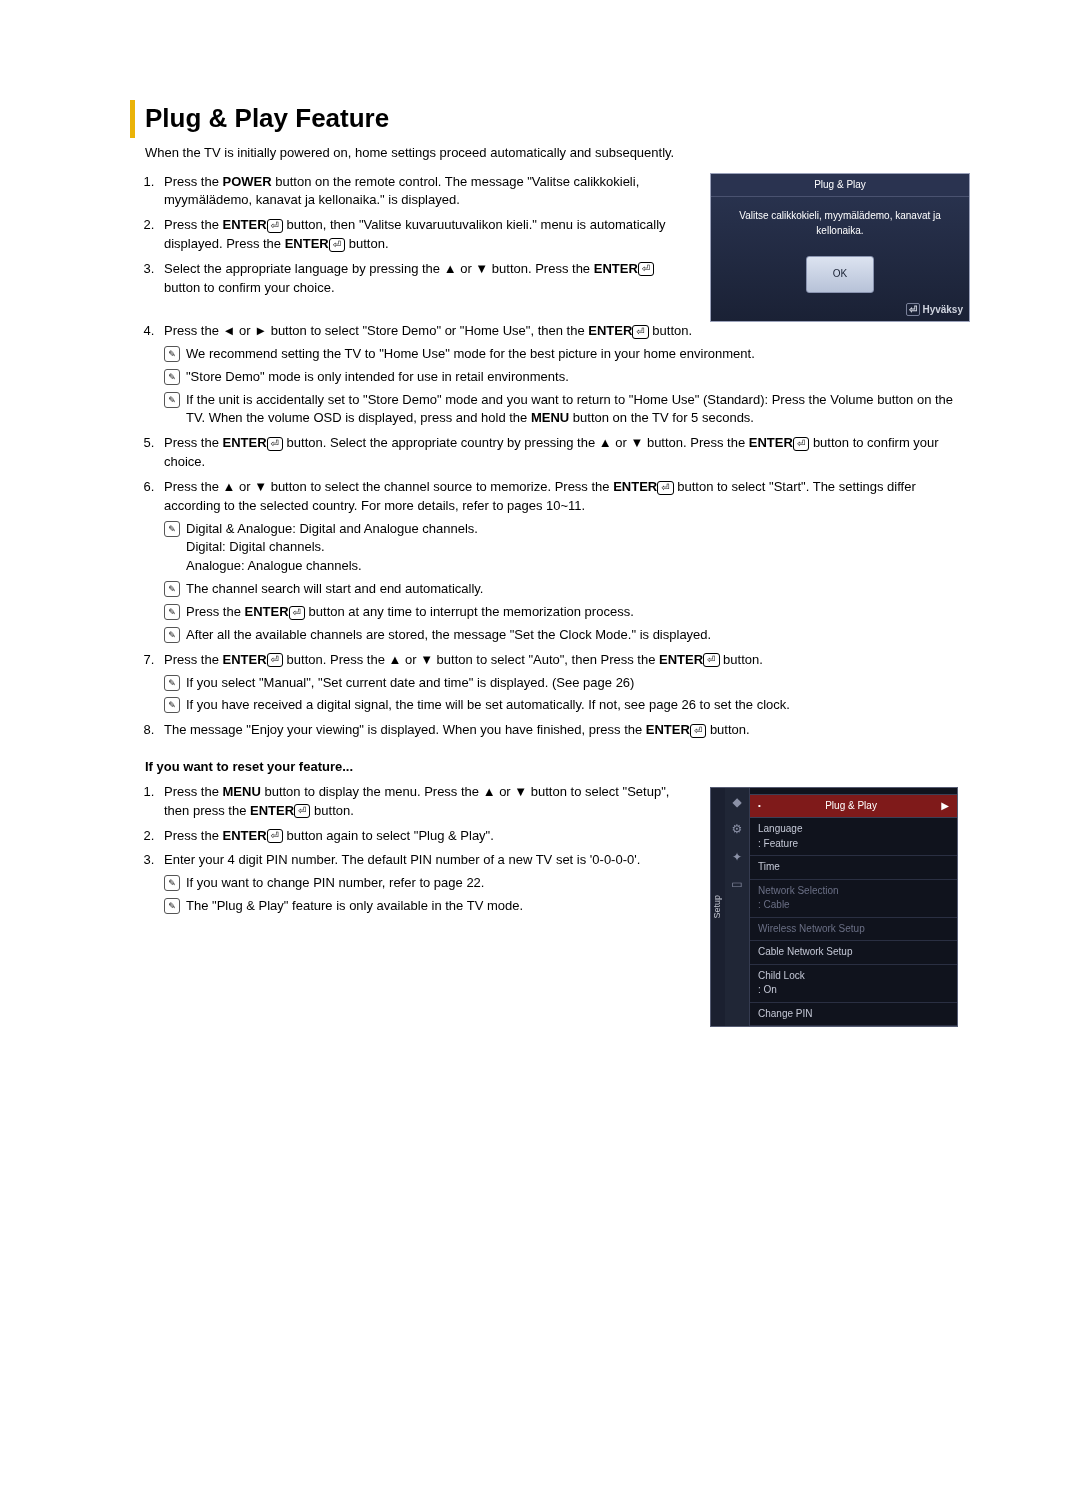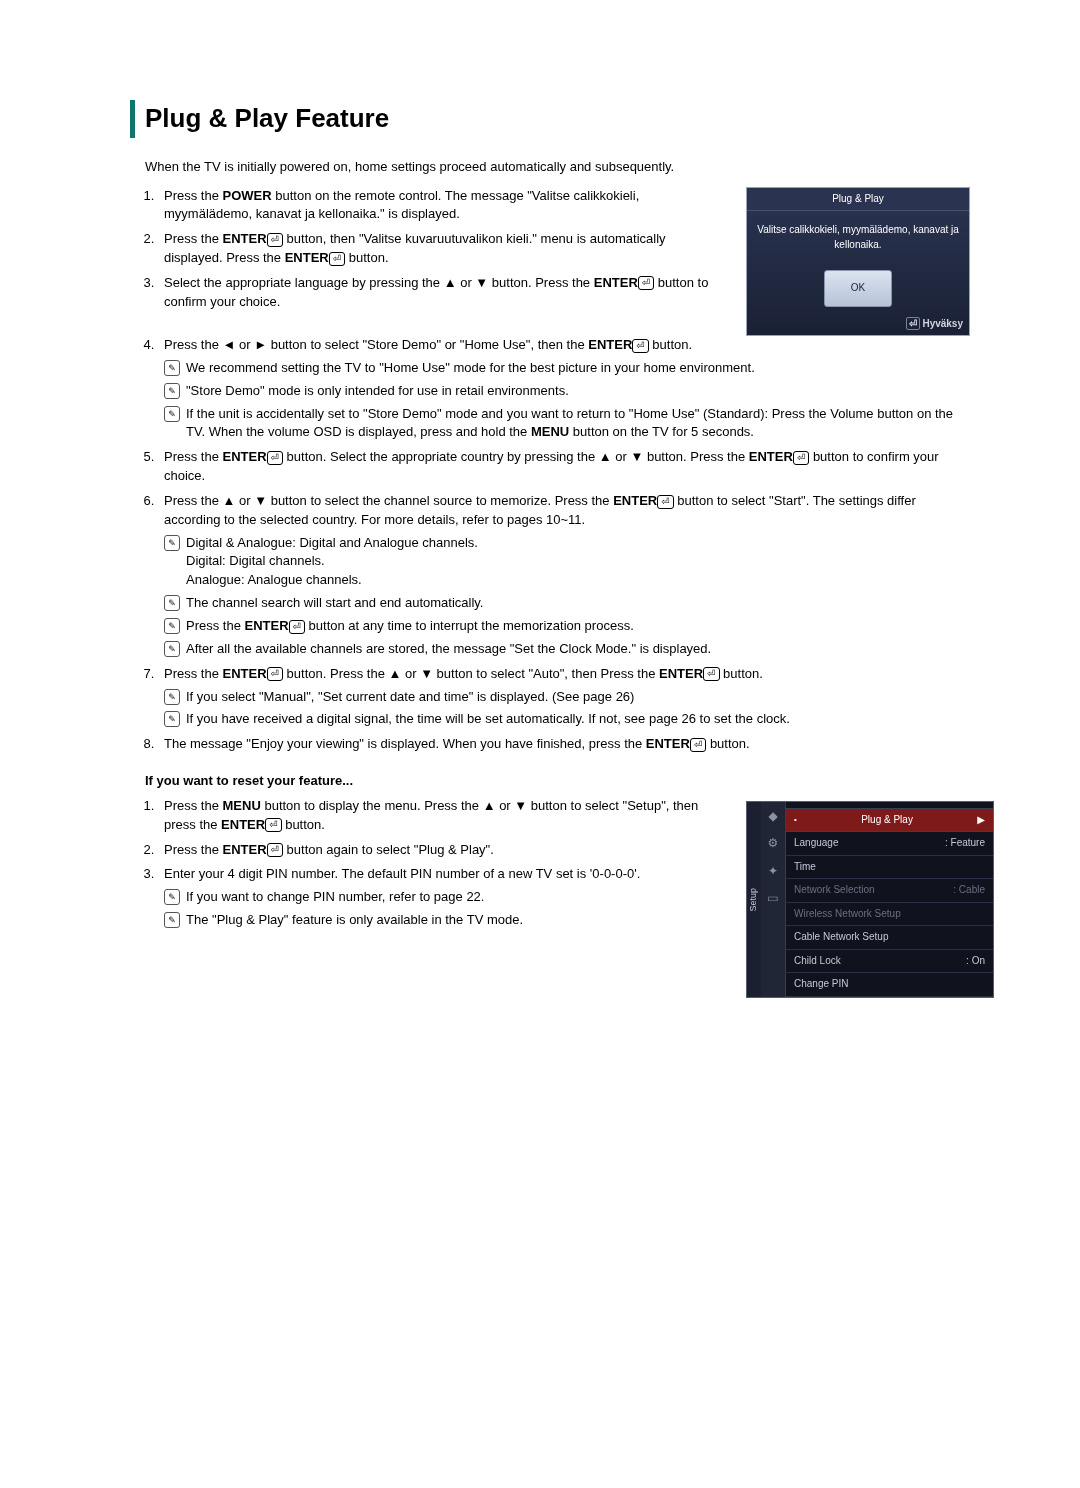--- a/index.html
+++ b/index.html
@@ -10,39 +10,39 @@
     color: #000;
     width: 1080px;
     box-sizing: border-box;
     font-size: 13px;
     line-height: 1.45;
   }
   .page {
     padding: 100px 110px 60px 130px;
   }
   .title-bar {
-    border-left: 5px solid #0f766e;
+    border-left: 5px solid #eab308;
     padding-left: 10px;
-    margin-bottom: 20px;
+    margin-bottom: 6px;
   }
   .title-bar h1 {
     font-size: 26px;
     margin: 0;
     font-weight: bold;
   }
   .intro {
     margin-left: 15px;
     margin-bottom: 10px;
   }
   .row {
     display: flex;
     gap: 34px;
   }
   .left-col { flex: 1; }
-  .right-col { width: 224px; }
+  .right-col { width: 260px; }
   ol.steps {
     list-style: decimal;
     padding-left: 28px;
     margin: 0;
   }
   ol.steps > li {
     padding-left: 6px;
     margin-bottom: 6px;
   }
   .bold { font-weight: bold; }
@@ -166,20 +166,21 @@
     border-top: 1px solid #3a3f55;
   }
   .menu-highlight .dot { color:#fff; font-size:8px;}
   .menu-highlight .arrow { color:#fff; }
   .menu-item {
     padding: 4px 8px;
     display: flex;
     justify-content: space-between;
     border-bottom: 1px solid #2a2f42;
     color: #c4c8d6;
+    flex-direction: column;
   }
   .menu-item.dim { color: #6a6f85; }
 </style>
 </head>
 <body>
 
 <div class="page">
   <div class="title-bar">
     <h1>Plug &amp; Play Feature</h1>
   </div>

